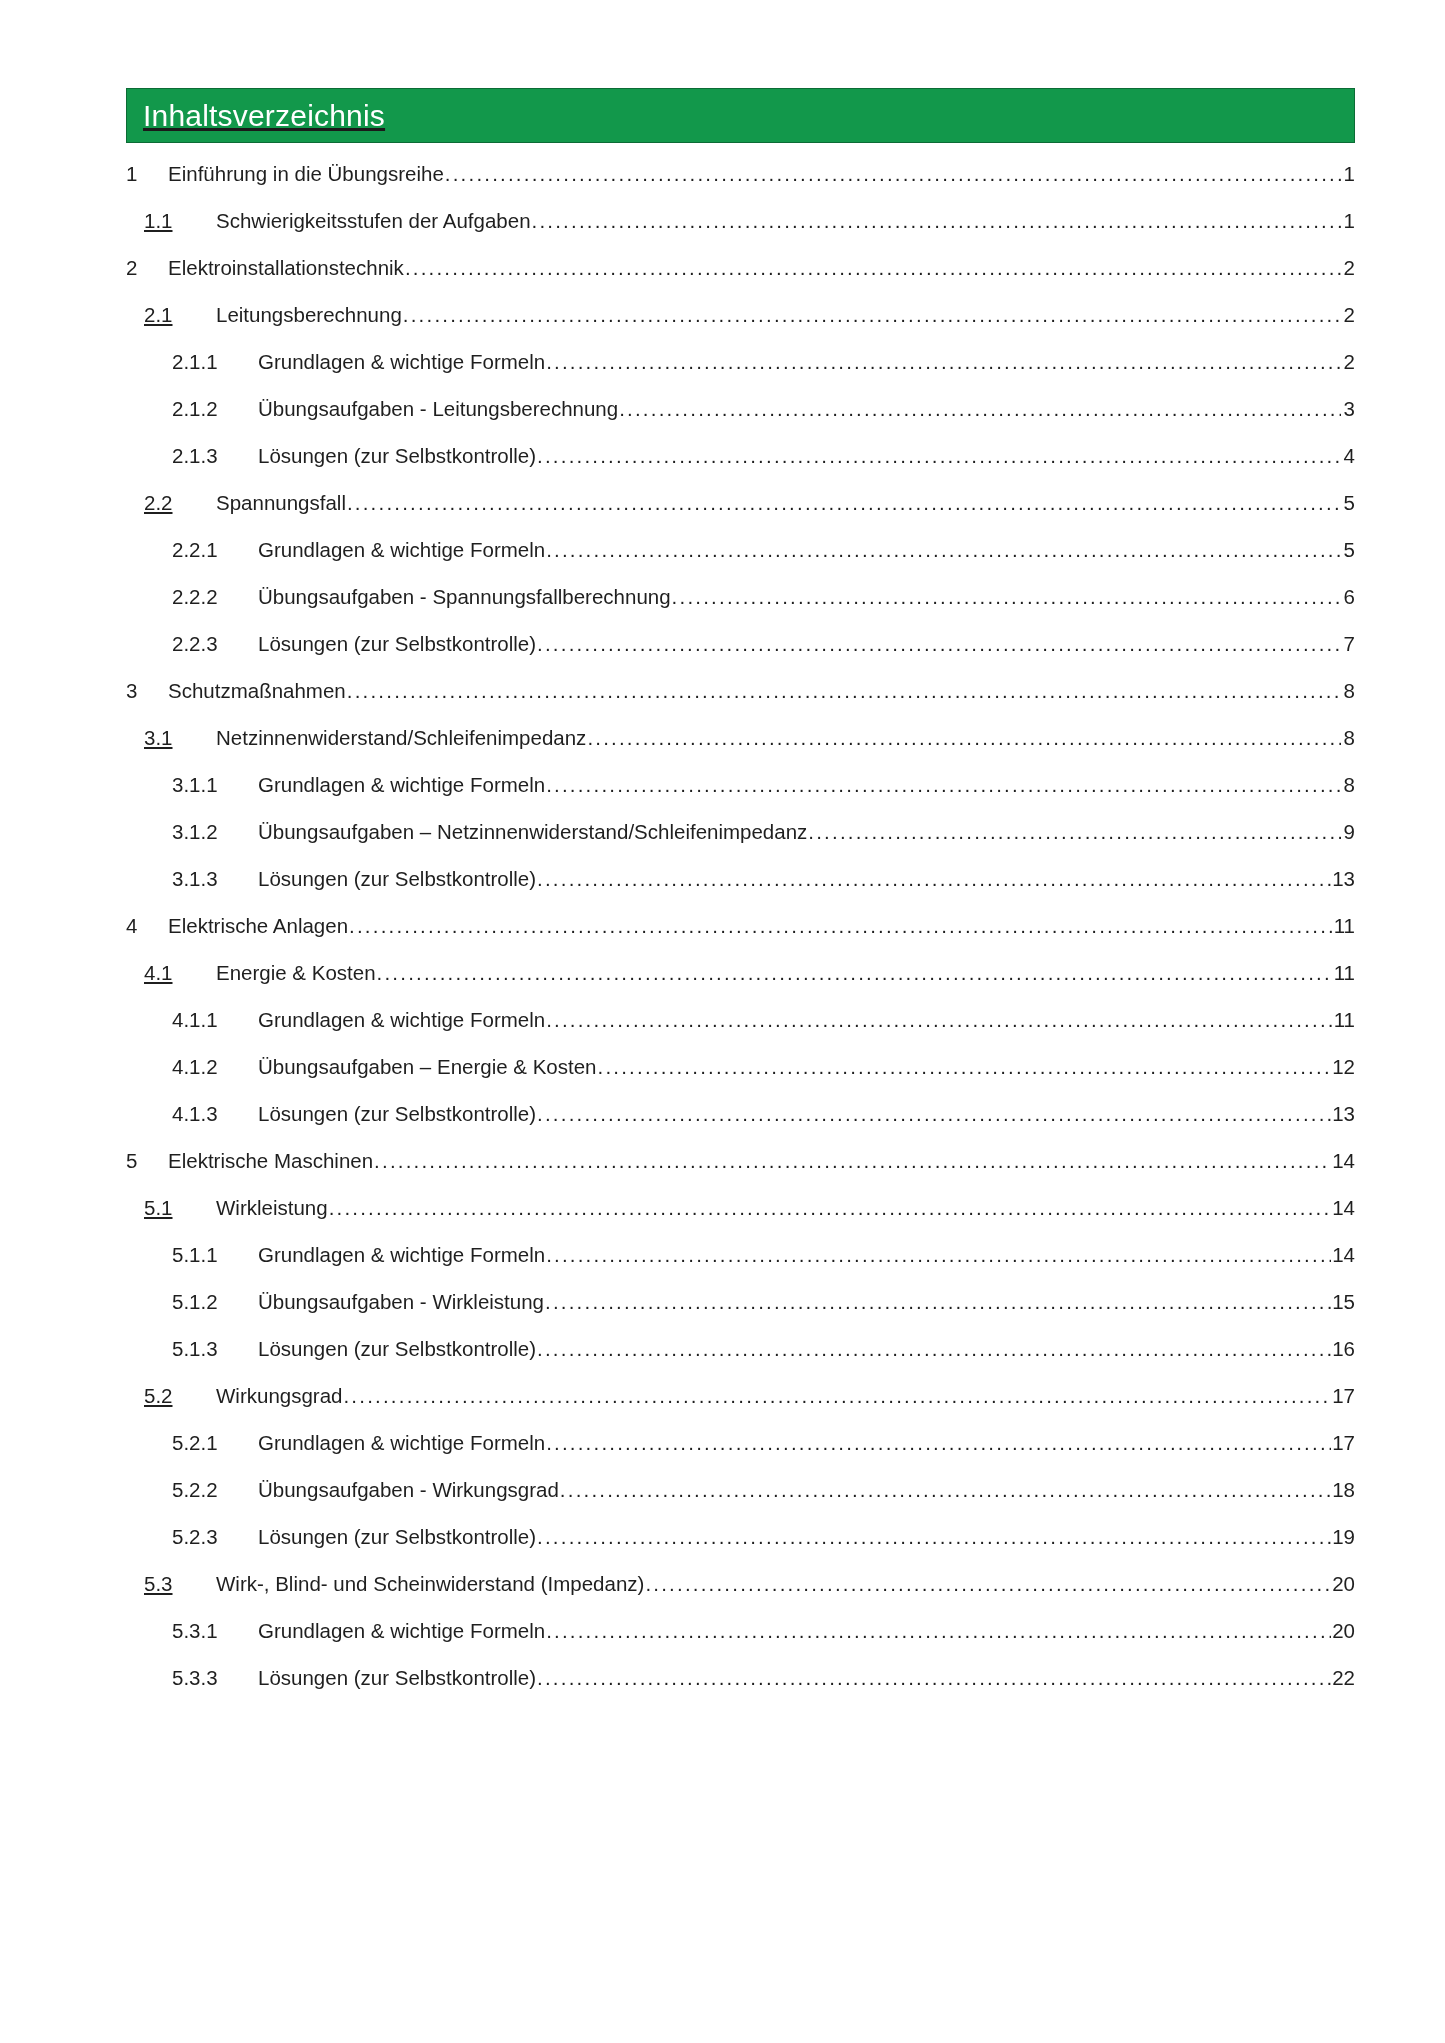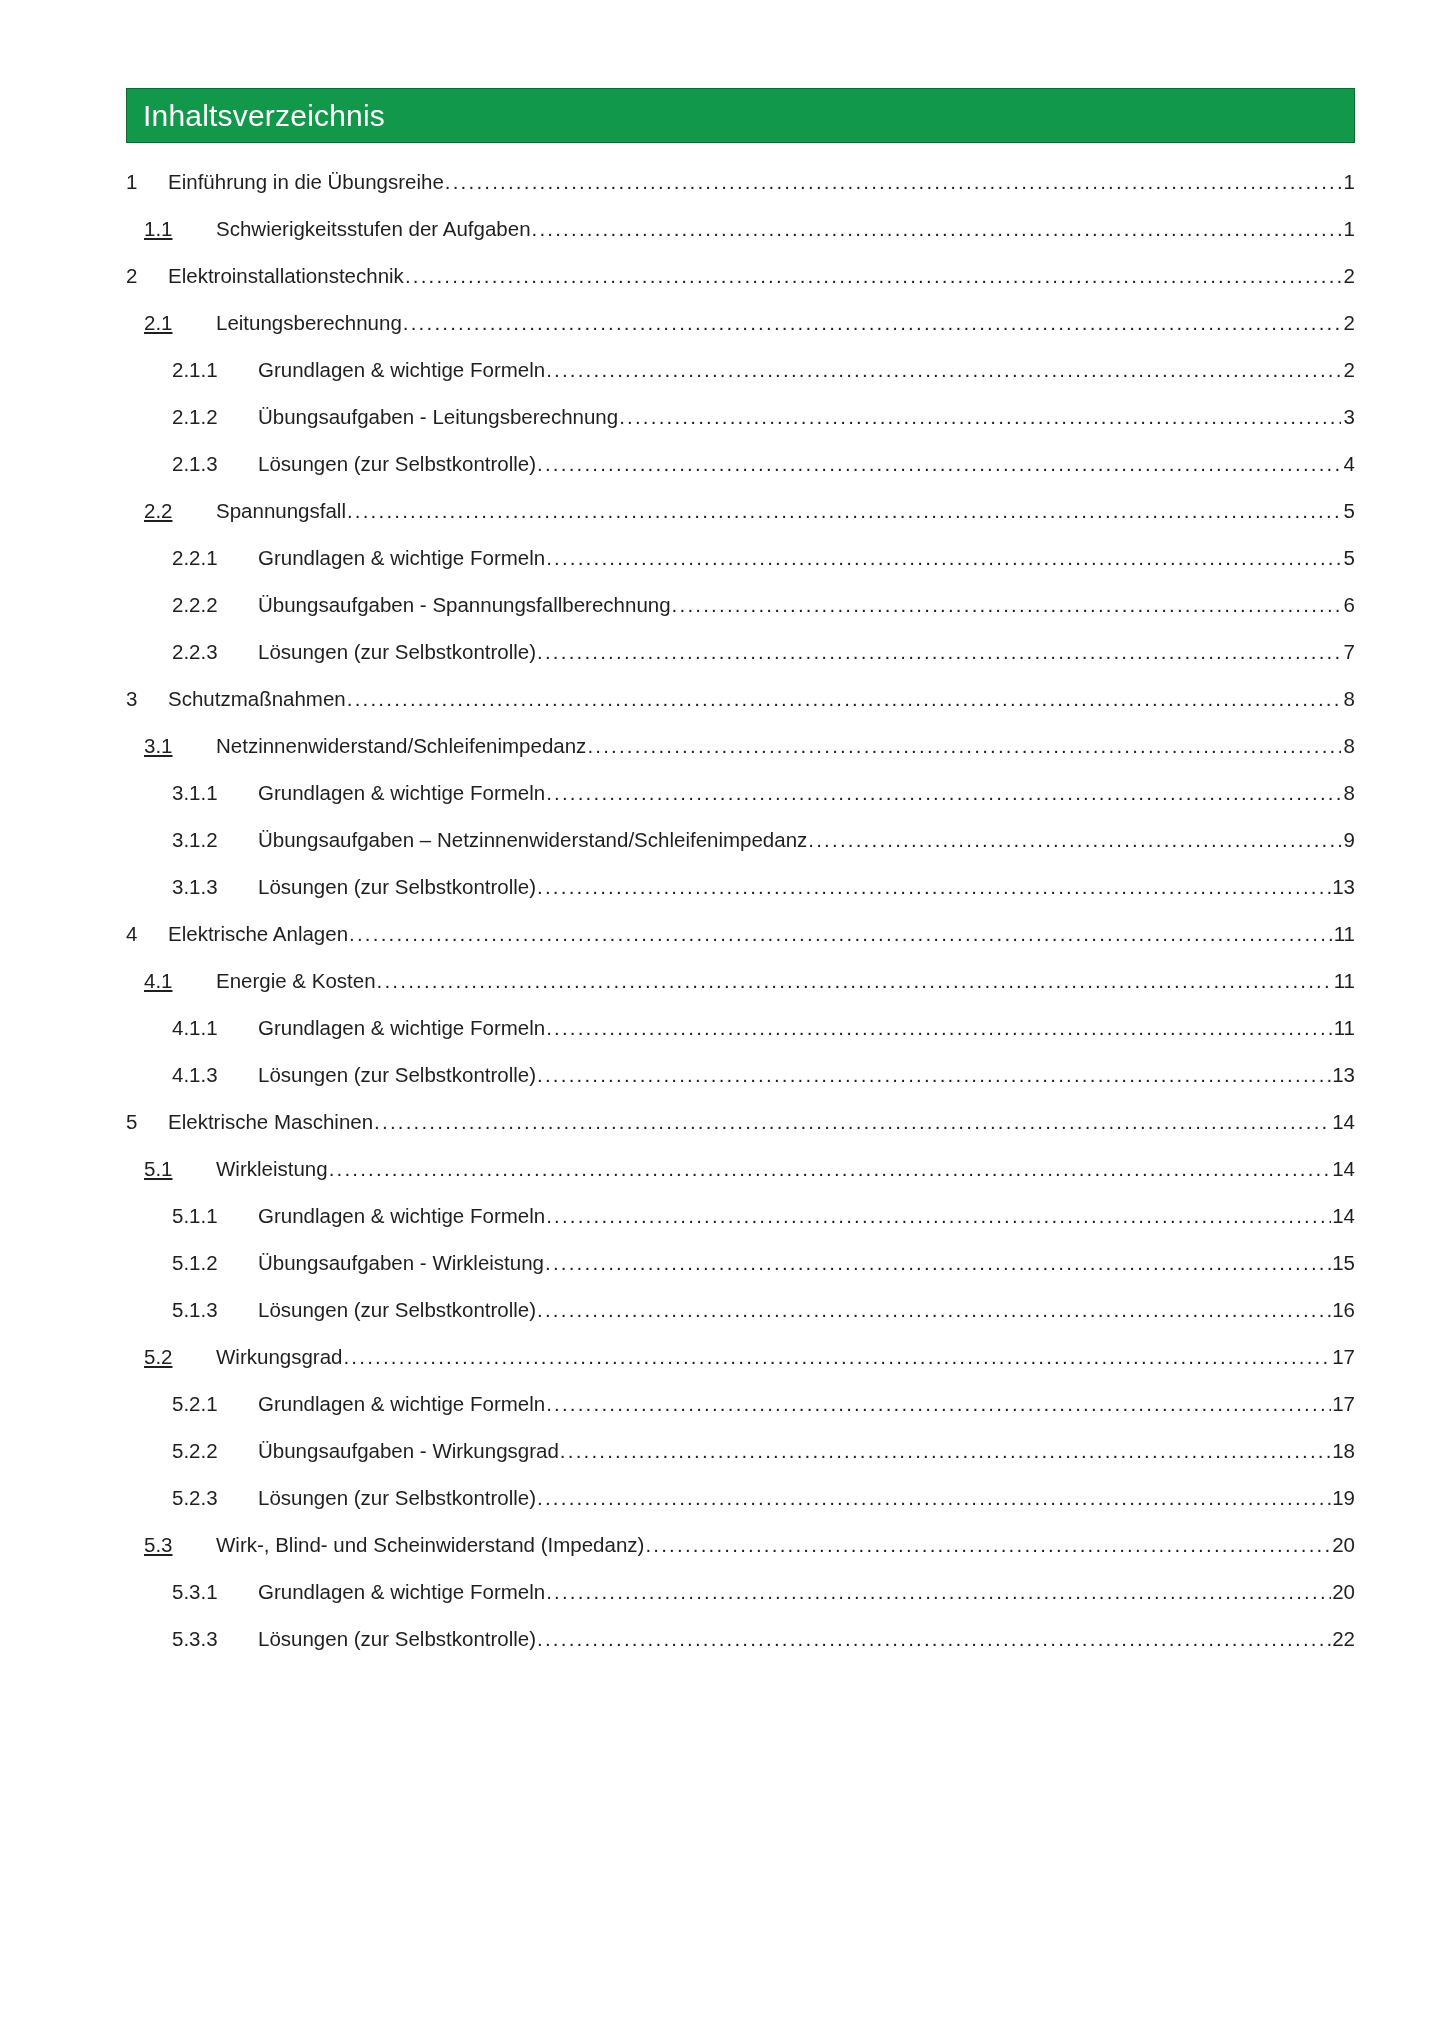--- a/index.html
+++ b/index.html
@@ -32,21 +32,22 @@
   }
 
   .toc-header {
     box-sizing: border-box;
     height: 55px;
     background: #12984b;
     border: 1.5px solid #0c6b35;
     display: flex;
     align-items: center;
     padding-left: 16px;
-    margin-bottom: 15px;
+    margin-bottom: 7px;
+    text-decoration: underline;
   }
   .toc-header-title {
     color: #ffffff;
     font-size: 30px;
     font-weight: 400;
     letter-spacing: 0.2px;
     line-height: 1;
     white-space: nowrap;
   }
 
@@ -231,20 +232,26 @@
           <span class="leader"></span>
           <span class="pageno">11</span>
         </li>
         <li class="toc-entry lvl3 spaced">
           <span class="num">4.1.1</span>
           <span class="label">Grundlagen &amp; wichtige Formeln</span>
           <span class="leader"></span>
           <span class="pageno">11</span>
         </li>
         <li class="toc-entry lvl3">
+          <span class="num">4.1.2</span>
+          <span class="label">Übungsaufgaben – Energie &amp; Kosten</span>
+          <span class="leader"></span>
+          <span class="pageno">12</span>
+        </li>
+        <li class="toc-entry lvl3">
           <span class="num">4.1.3</span>
           <span class="label">Lösungen (zur Selbstkontrolle)</span>
           <span class="leader"></span>
           <span class="pageno">13</span>
         </li>
         <li class="toc-entry lvl1">
           <span class="num">5</span>
           <span class="label">Elektrische Maschinen</span>
           <span class="leader"></span>
           <span class="pageno">14</span>

